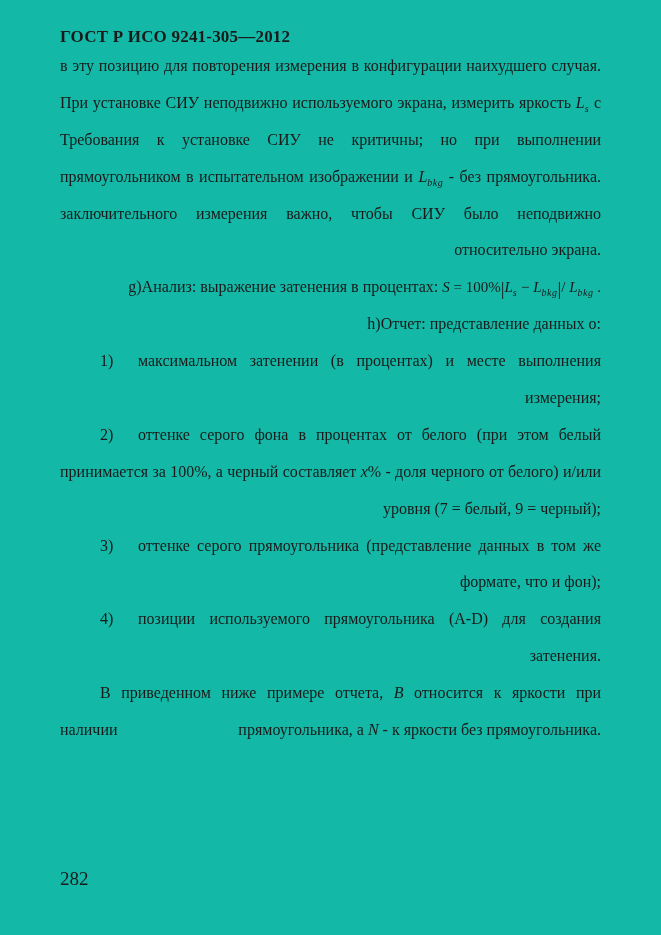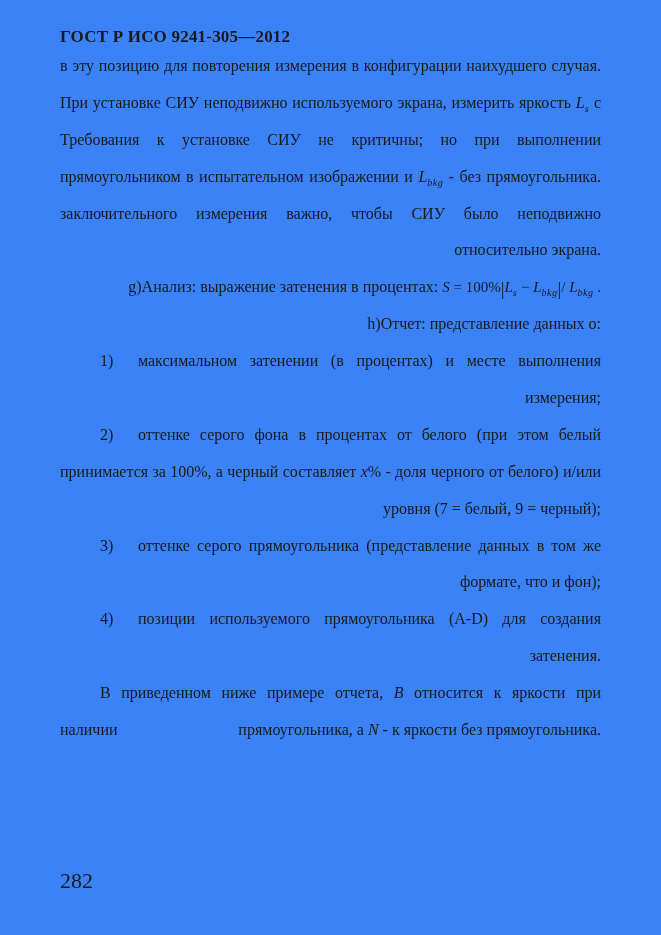--- a/index.html
+++ b/index.html
@@ -1,21 +1,21 @@
 <!DOCTYPE html>
 <html><head>
 <meta charset="utf-8">
 <style>
   * { margin: 0; padding: 0; box-sizing: border-box; }
   html, body { background: #e8e8e8; }
   .page {
     position: relative;
     width: 661px;
     height: 935px;
-    background: #3b82f6;
+    background: #14b8a6;
     font-family: "Liberation Serif", "DejaVu Serif", serif;
     color: #1a1a1a;
     overflow: hidden;
   }
   .content {
     position: absolute;
     top: 26px;
     left: 60px;
     width: 541px;
   }
@@ -54,21 +54,21 @@
   .formula { font-size: 15px; }
   .bar {
     font-size: 19px;
     vertical-align: -3px;
     font-style: normal;
   }
   .page-number {
     position: absolute;
     left: 60px;
     top: 868px;
-    font-size: 22px;
+    font-size: 19px;
   }
 </style>
 </head>
 <body>
 
 <div class="page">
   <div class="content">
 
     <div class="doc-code">ГОСТ Р ИСО 9241-305—2012</div>
 

